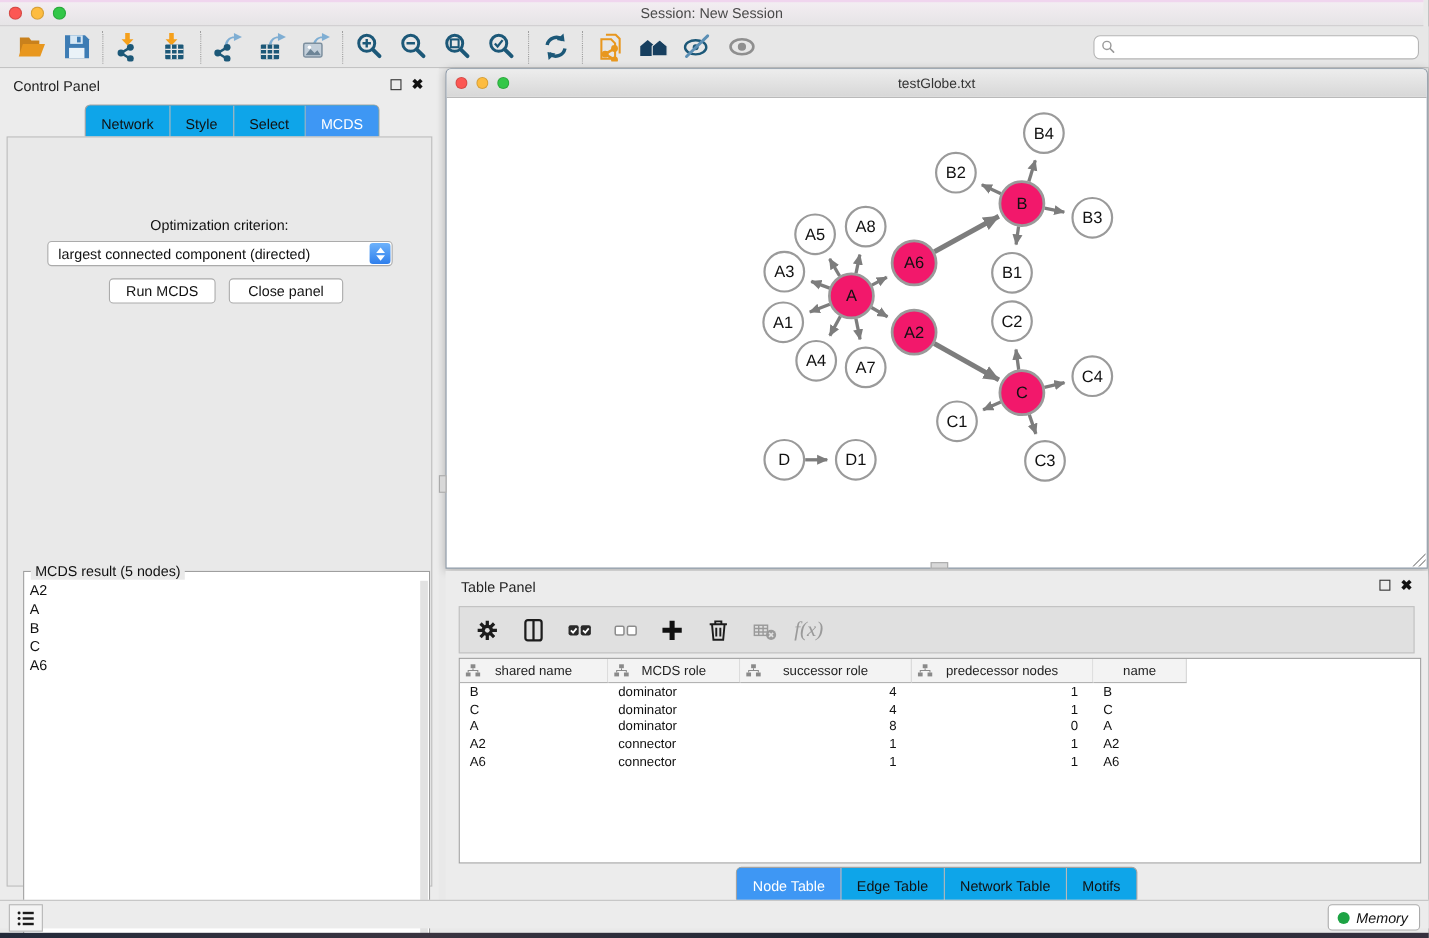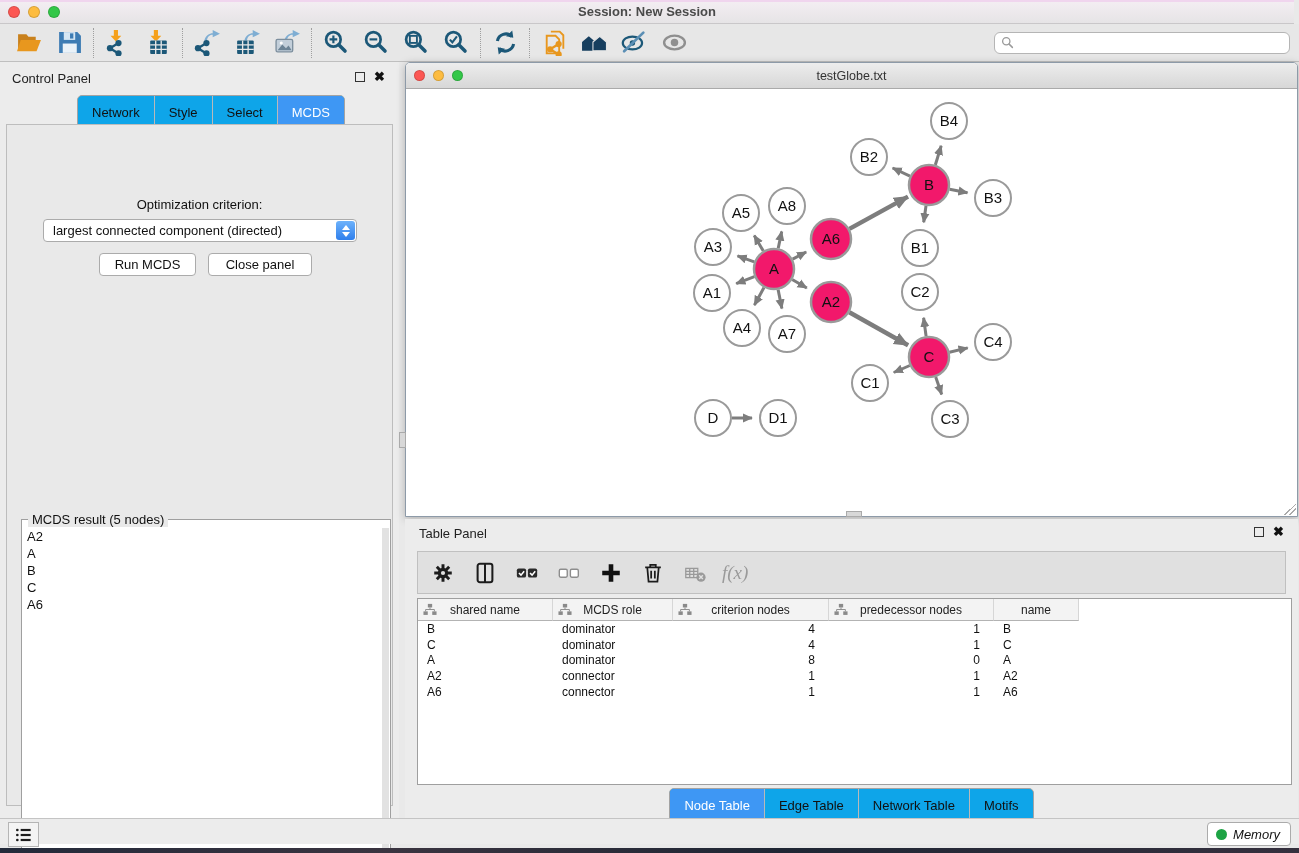--- a/index.html
+++ b/index.html
@@ -1,21 +1,21 @@
 <!DOCTYPE html>
 <html><head>
 <meta charset="utf-8">
 <style>
   html,body{margin:0;padding:0;background:#222;}
   *{box-sizing:border-box;font-family:"Liberation Sans",sans-serif;}
   #app{position:relative;width:1299px;height:853px;background:#e9e9e9;overflow:hidden;}
 
   
   #titlebar{position:absolute;left:0;top:0;width:1294px;height:24px;
-    background:linear-gradient(#f4eef3,#e6e4e6);border-bottom:1px solid #c9c7c9;font-weight:bold;}
+    background:linear-gradient(#f4eef3,#e6e4e6);border-bottom:1px solid #c9c7c9;}
   #titlebar::before{content:"";position:absolute;left:0;top:0;right:0;height:2px;background:#f0d5ee;}
   .lights{position:absolute;left:8px;top:6px;display:flex;gap:8px;}
   .light{width:12px;height:12px;border-radius:50%;border:1px solid rgba(0,0,0,.15);}
   .light.red{background:#fc5753;} .light.yellow{background:#fdbc40;} .light.green{background:#33c748;}
   #win-title{position:absolute;left:0;right:0;top:4px;text-align:center;font-size:13px;color:#4a4a4a;}
 
   
   #toolbar{position:absolute;left:0;top:24px;width:1299px;height:38px;background:#e7e7e7;
     border-bottom:1px solid #bfbfbf;display:flex;align-items:center;padding:0 9px;}
   .tb-btn{width:40px;height:32px;display:flex;align-items:center;justify-content:center;cursor:pointer;}
@@ -528,21 +528,21 @@
           </div>
           <div class="th" style="width: 156px;">
             <svg class="sh-ic" viewBox="0 0 15 13">
   <g fill="#8a8a8a">
                 <rect x="5.2" y="0.5" width="4.6" height="3.8"></rect>
                 <rect x="0.5" y="8.5" width="4.6" height="3.8"></rect>
                 <rect x="9.9" y="8.5" width="4.6" height="3.8"></rect>
               </g>
   <path d="M7.5 4.3v2.2M2.8 8.5V6.5h9.4v2" stroke="#8a8a8a" fill="none"></path>
             </svg>
-            <span>criterion nodes</span>
+            <span>successor role</span>
           </div>
           <div class="th" style="width: 165px;">
             <svg class="sh-ic" viewBox="0 0 15 13">
   <g fill="#8a8a8a">
                 <rect x="5.2" y="0.5" width="4.6" height="3.8"></rect>
                 <rect x="0.5" y="8.5" width="4.6" height="3.8"></rect>
                 <rect x="9.9" y="8.5" width="4.6" height="3.8"></rect>
               </g>
   <path d="M7.5 4.3v2.2M2.8 8.5V6.5h9.4v2" stroke="#8a8a8a" fill="none"></path>
             </svg>

